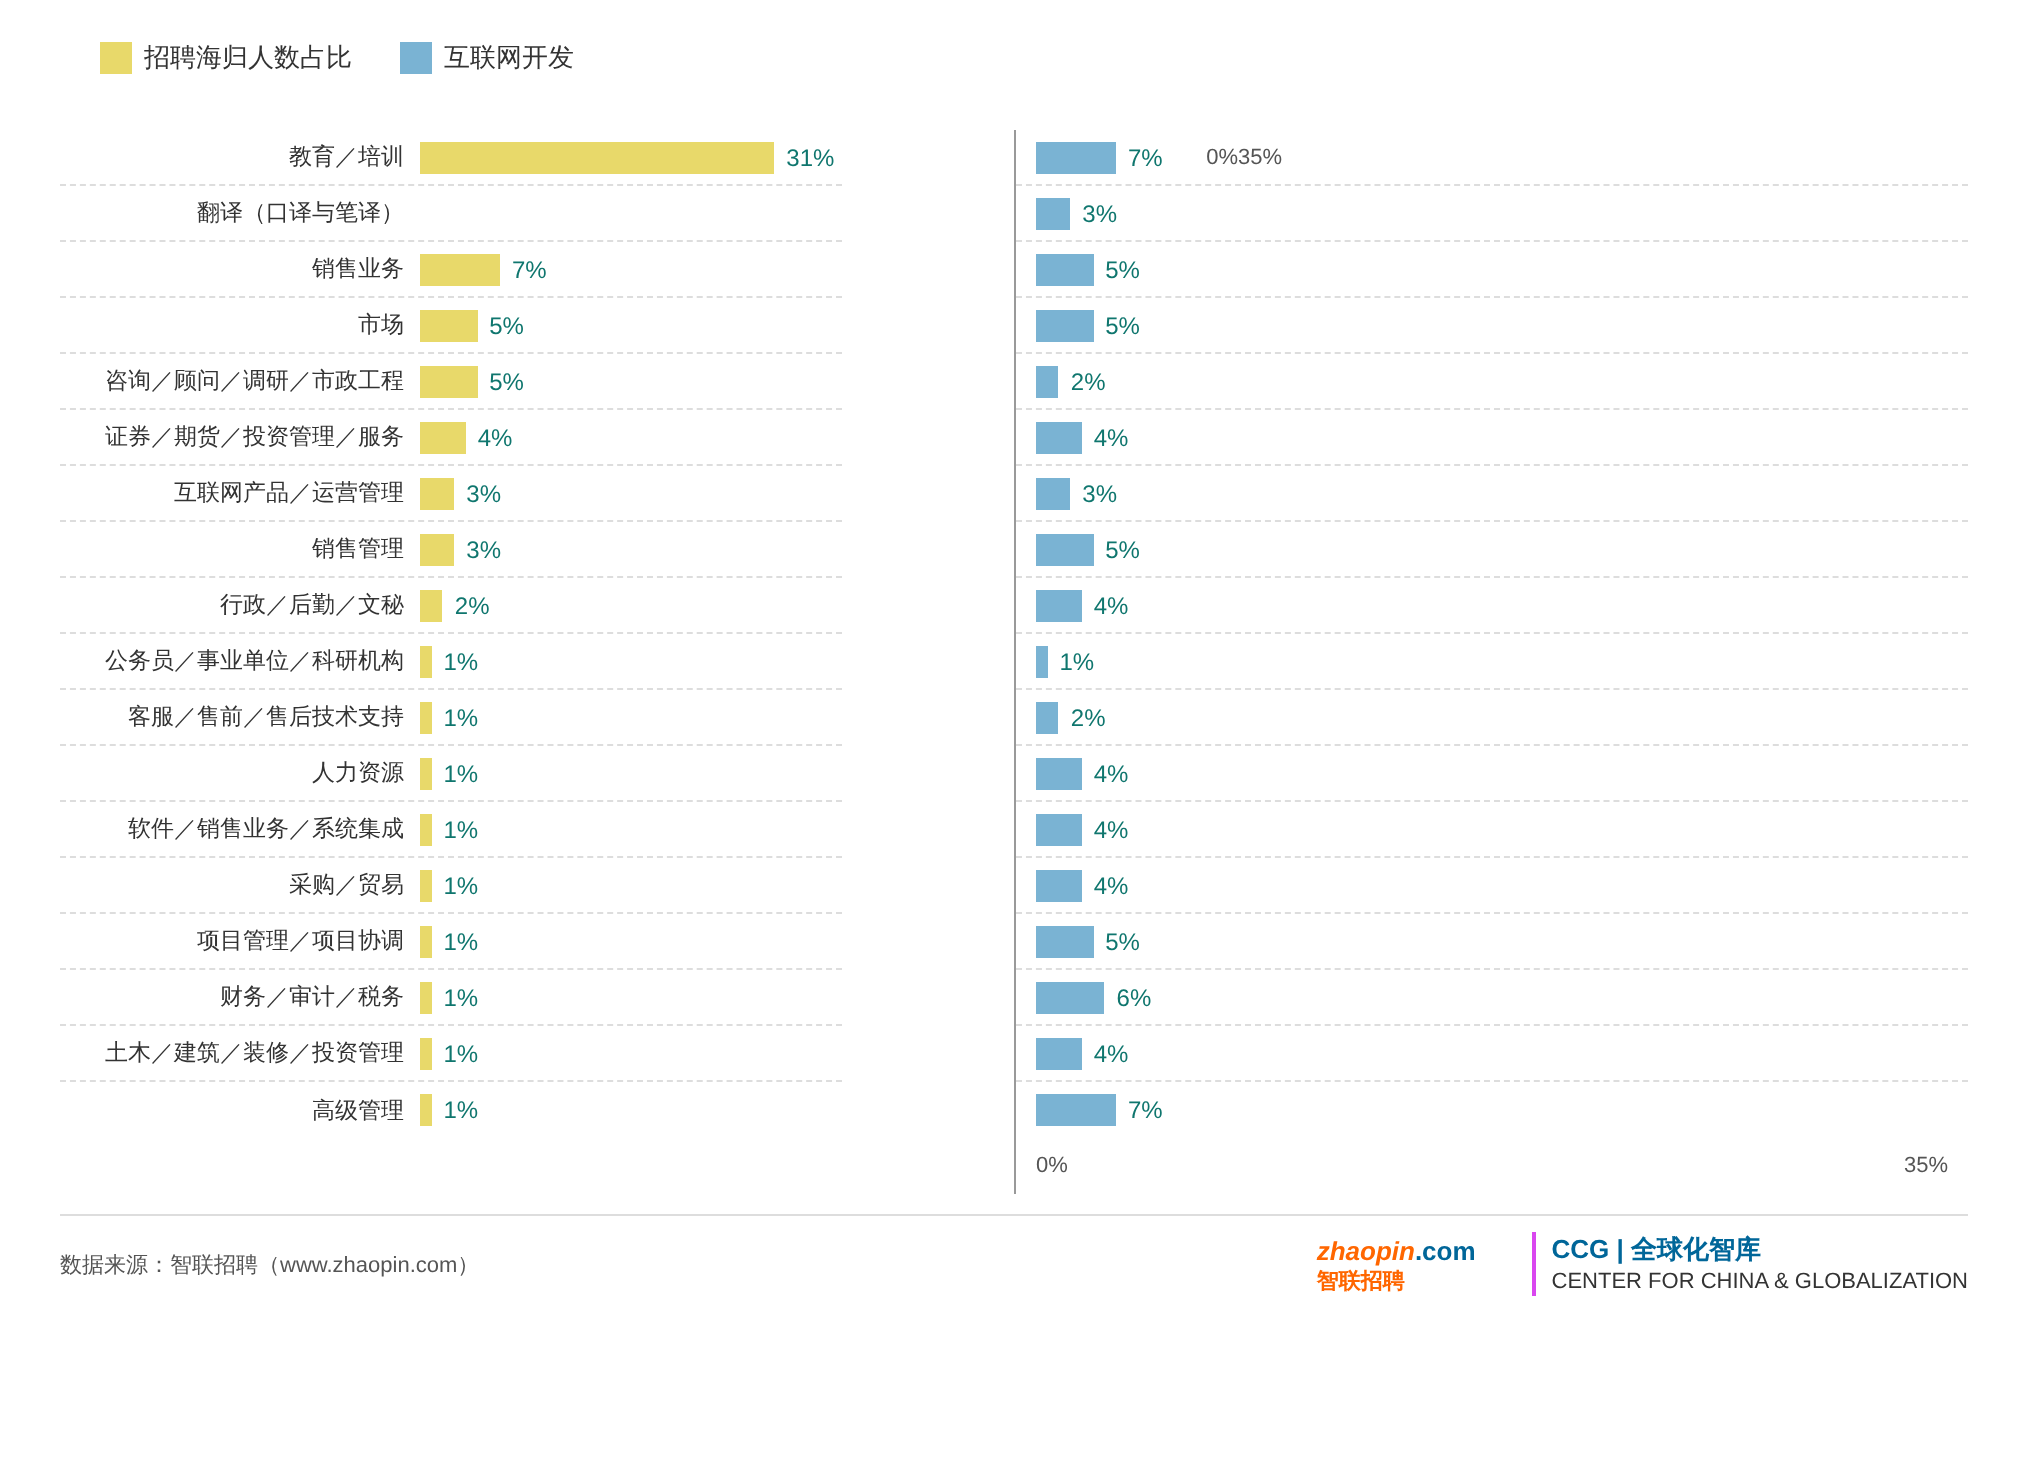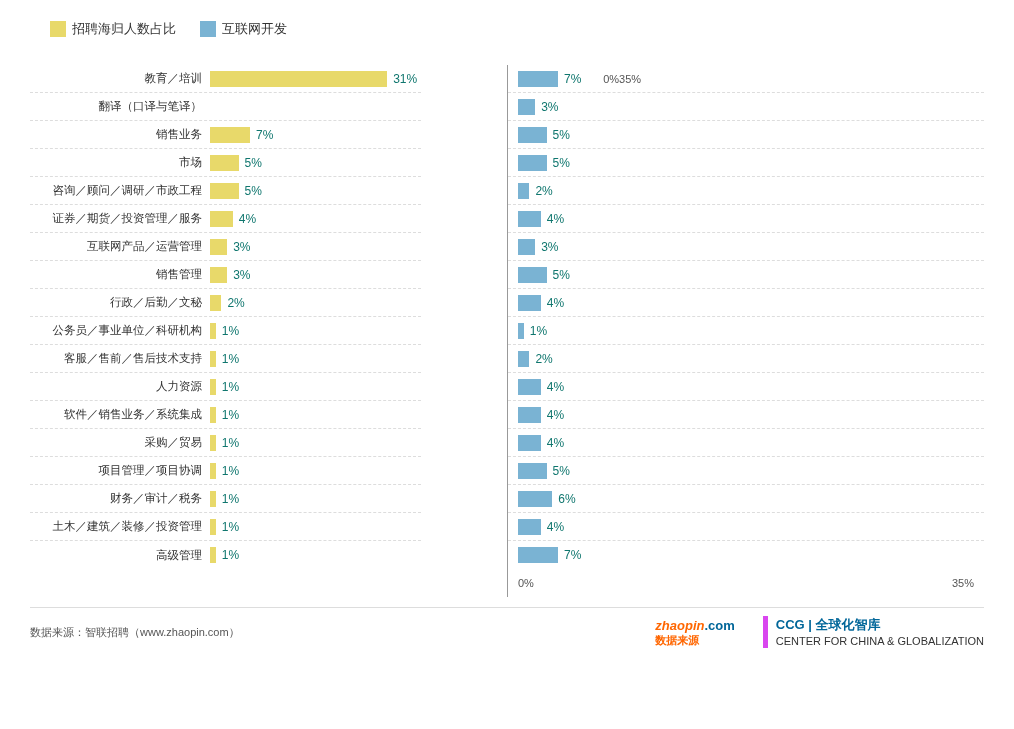--- a/index.html
+++ b/index.html
@@ -150,21 +150,21 @@
     }
     .footer-logos {
       display: flex;
       align-items: flex-end;
       gap: 28px;
     }
     .ccg-logo {
       display: flex;
       align-items: center;
       gap: 4px;
-      border-left: 5px solid #d946ef;
+      border-left: 2px solid #d946ef;
       padding-left: 8px;
     }
     .ccg-text {
       font-size: 11px;
       color: #333;
       line-height: 1.3;
     }
     .ccg-title {
       font-size: 13px;
       font-weight: bold;
@@ -445,21 +445,21 @@
         </div>
       </div>
     </div>
   </div>
 
   <div class="footer">
     <span class="footer-source">数据来源：智联招聘（www.zhaopin.com）</span>
     <div class="footer-logos">
       <div>
         <span style="font-size:13px; font-style:italic; color:#f60; font-weight:bold;">zhaopin</span><span style="font-size:13px; color:#006699; font-weight:bold;">.com</span>
-        <div style="font-size:11px; color:#f60; font-weight:bold;">数据来源</div>
+        <div style="font-size:11px; color:#f60; font-weight:bold;">智联招聘</div>
       </div>
       <div class="ccg-logo">
         <div>
           <div class="ccg-title">CCG | 全球化智库</div>
           <div class="ccg-text">CENTER FOR CHINA &amp; GLOBALIZATION</div>
         </div>
       </div>
     </div>
   </div>
 </div>

